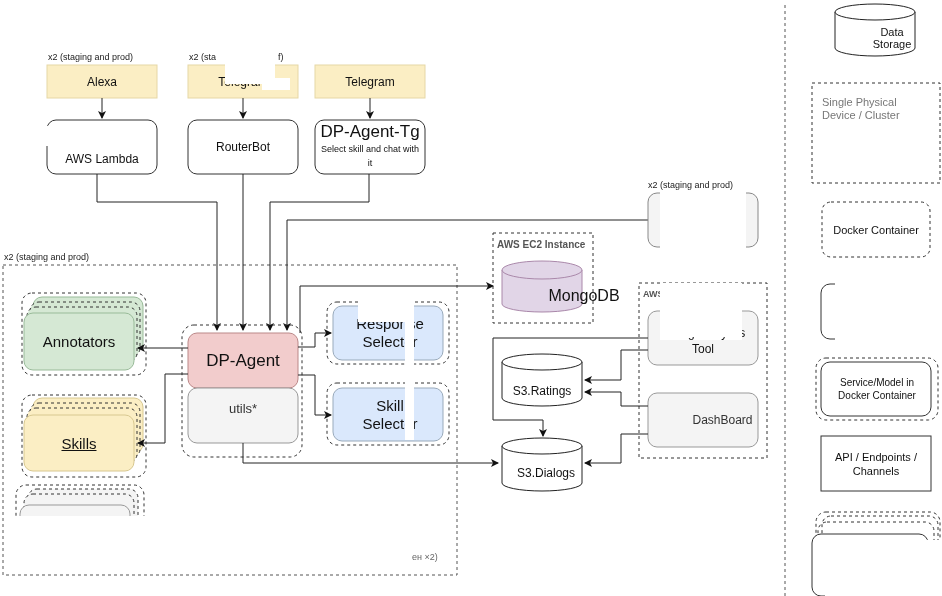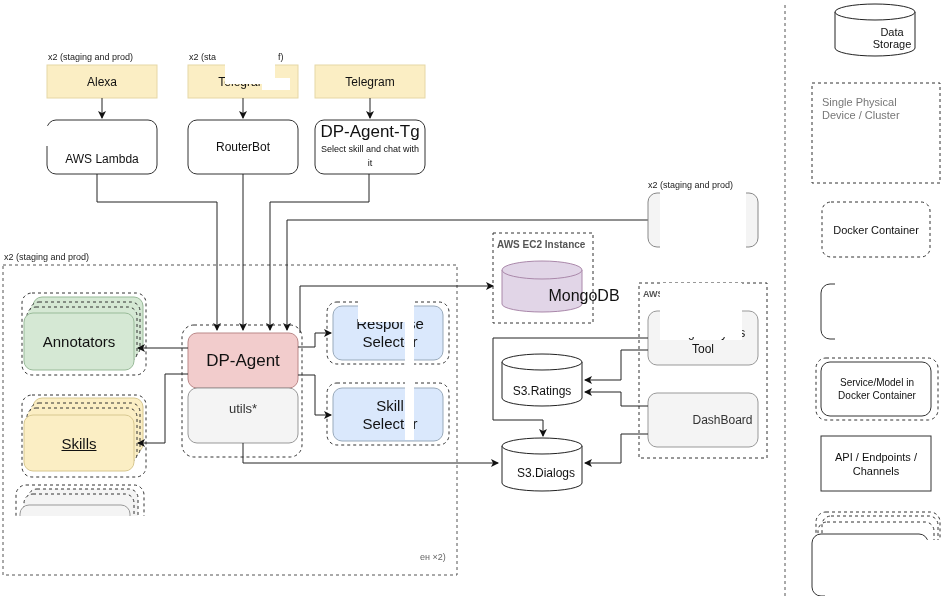--- a/index.html
+++ b/index.html
@@ -124,21 +124,21 @@
   <rect x="818" y="522" width="116" height="80" rx="9" fill="none" stroke="#333" stroke-dasharray="3,3"></rect>
   <rect x="812" y="534" width="116" height="62" rx="9" fill="#fff" stroke="#333"></rect>
   <rect class="patch" x="825" y="540" width="117" height="56" fill="#fff"></rect>
 </svg>
 
 <div class="lbl" style="left:48px;top:52px;">x2 (staging and prod)</div>
 <div class="lbl" style="left:189px;top:52px;">x2 (sta</div>
 <div class="lbl" style="left:278px;top:52px;">f)</div>
 <div class="lbl" style="left:648px;top:180px;">x2 (staging and prod)</div>
 <div class="lbl" style="left:4px;top:252px;">x2 (staging and prod)</div>
-<div class="lbl" style="left:412px;top:552px;color:#666;margin-left:8px;">ен ×2)</div>
+<div class="lbl" style="left:412px;top:552px;color:#666;">ен ×2)</div>
 
 <div class="box" style="left:47px;top:65px;width:110px;height:33px;font-size:12px;">Alexa</div>
 <div class="box" style="left:188px;top:65px;width:110px;height:33px;font-size:12px;">Telegram</div>
 <div class="box" style="left:315px;top:65px;width:110px;height:33px;font-size:12px;">Telegram</div>
 
 <div class="box" style="left:47px;top:132px;width:110px;height:54px;font-size:12px;">AWS Lambda</div>
 <div class="box" style="left:188px;top:120px;width:110px;height:54px;font-size:12px;">RouterBot</div>
 <div class="box" style="left:315px;top:122px;width:110px;height:20px;font-size:17px;">DP-Agent-Tg</div>
 <div class="box" style="left:318px;top:140px;width:104px;height:32px;font-size:9px;line-height:14px;">Select skill and chat with it</div>
 

